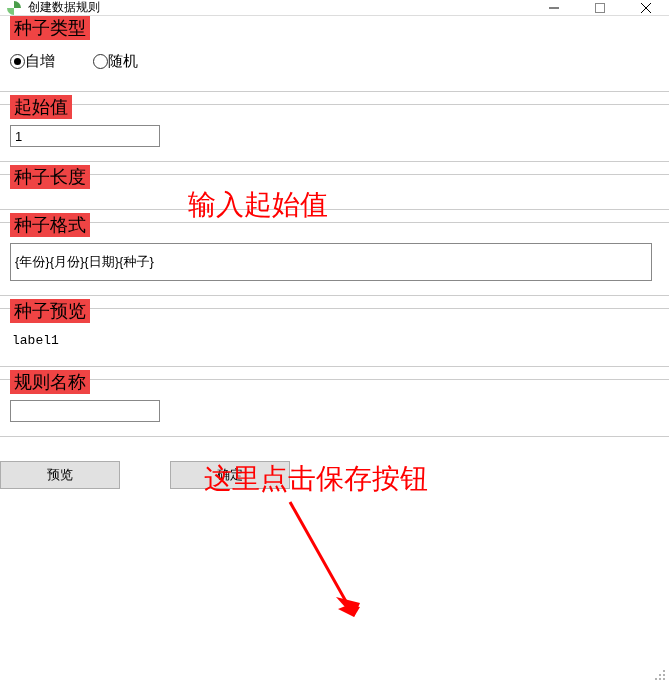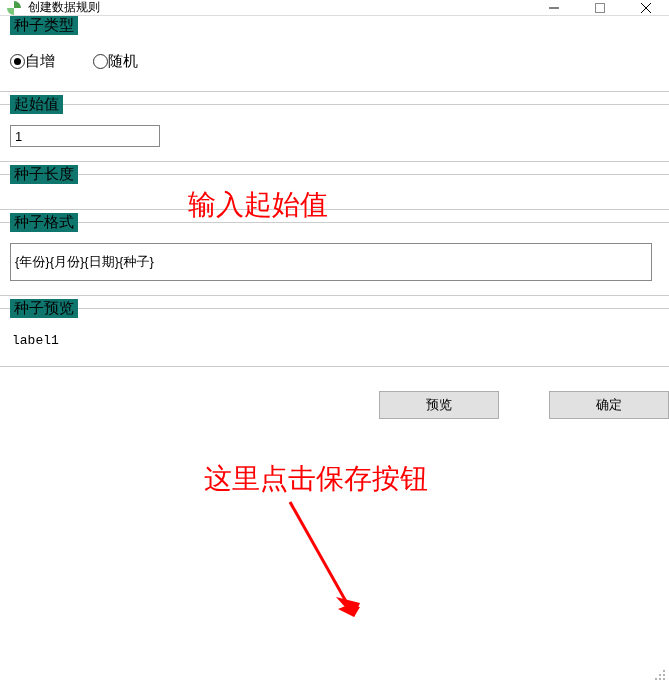--- a/index.html
+++ b/index.html
@@ -6,30 +6,30 @@
     body { font-family: "Microsoft YaHei", sans-serif; font-size: 13px; background: #fff; width: 669px; height: 684px; position: relative; overflow: hidden; }
     .titlebar { height: 16px; display: flex; align-items: center; border-bottom: 1px solid #ddd; }
     .titlebar-icon { margin-left: 6px; width: 16px; height: 16px; }
     .titlebar-icon svg { width: 16px; height: 16px; }
     .titlebar-title { margin-left: 6px; font-size: 12px; }
     .titlebar-spacer { flex: 1; }
     .win-btn { width: 46px; height: 30px; display: flex; align-items: center; justify-content: center; font-family: "Segoe UI Symbol", sans-serif; font-size: 11px; }
     .content { padding: 0; }
     .group { position: relative; border: 1px solid #ccc; border-left: none; border-right: none; margin: 12px 0 0 0; padding: 20px 10px 14px 10px; }
     .group-first { border-top: none; margin-top: 10px; }
-    .group-label { position: absolute; top: -10px; left: 10px; background: #0f766e; padding: 0 4px; font-size: 15px; }
+    .group-label { position: absolute; top: -10px; left: 10px; background: #ef4444; padding: 0 4px; font-size: 18px; }
     .radio-row { display: flex; gap: 38px; padding: 6px 0; }
     .radio-item { display: flex; align-items: center; font-size: 15px; }
     .radio-outer { width: 15px; height: 15px; border: 1px solid #333; border-radius: 50%; display: flex; align-items: center; justify-content: center; }
     .radio-inner { width: 7px; height: 7px; border-radius: 50%; background: #000; }
     .text-input { border: 1px solid #888; padding: 2px 4px; font-size: 13px; font-family: inherit; background: #fff; }
     .input-sm { width: 150px; height: 22px; }
     .input-lg { width: 642px; height: 38px; }
     .preview-text { font-family: Liberation Mono, monospace; padding: 4px 2px; }
-    .button-row { display: flex; justify-content: flex-end; gap: 50px; margin-top: 24px; }
+    .button-row { display: flex; justify-content: flex-start; gap: 50px; margin-top: 24px; }
     .btn { width: 120px; height: 28px; background: #e1e1e1; border: 1px solid #adadad; font-size: 13px; font-family: inherit; cursor: pointer; }
     .anno { position: absolute; color: #ff0000; font-size: 28px; font-weight: 400; pointer-events: none; }
     .arrow-svg { position: absolute; pointer-events: none; }
     .resize-grip { position: absolute; right: 2px; bottom: 2px; }
   </style>
 </head>
 <body>
 
 <div class="titlebar">
   <span class="titlebar-icon">
@@ -90,20 +90,24 @@
   <div class="group">
     <div class="group-label">种子格式</div>
     <input class="text-input input-lg" value="{年份}{月份}{日期}{种子}" style="">
   </div>
 
   <div class="group">
     <div class="group-label">种子预览</div>
     <div class="preview-text">label1</div>
   </div>
 
+  <div class="group">
+    <div class="group-label">规则名称</div>
+    <input class="text-input input-sm" value="" style="">
+  </div>
 
   <div class="button-row">
     <button class="btn">预览</button>
     <button class="btn">确定</button>
   </div>
 
 </div>
 
 <div class="anno" style="left:188px; top:186px;">输入起始值</div>
 <div class="anno" style="left:204px; top:460px;">这里点击保存按钮</div>

